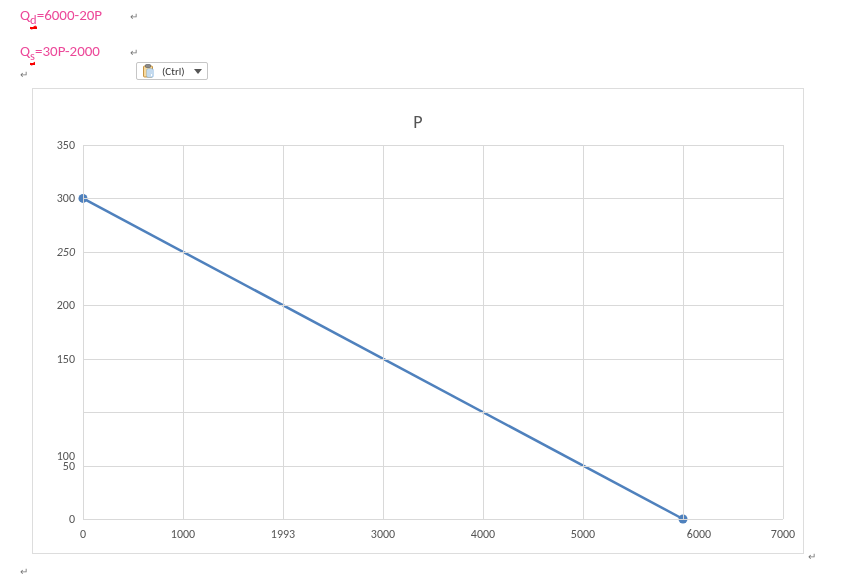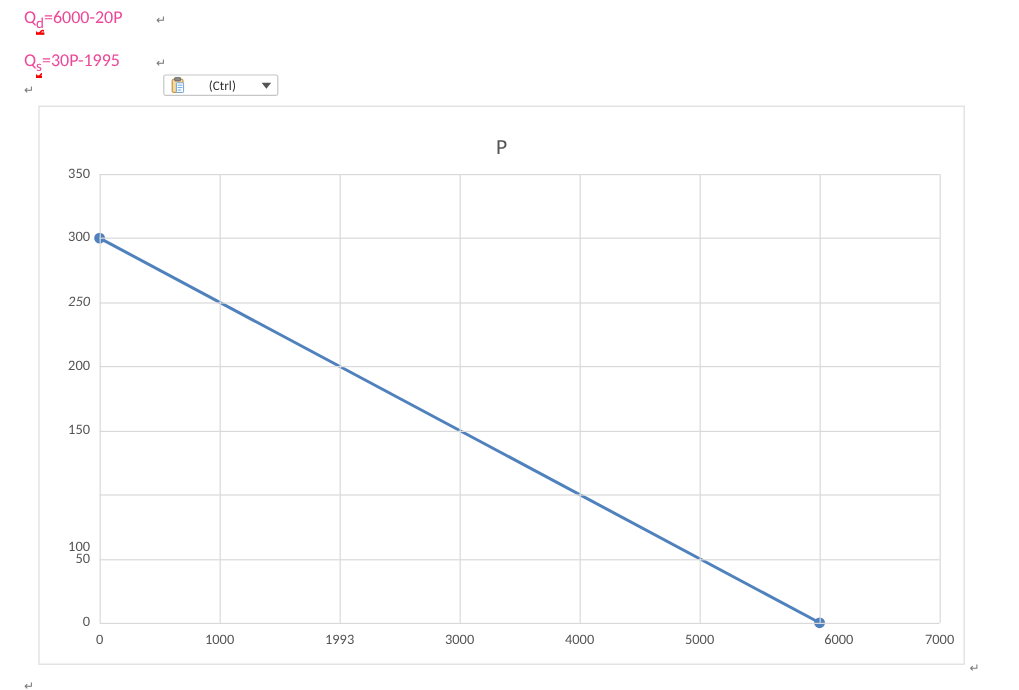--- a/index.html
+++ b/index.html
@@ -36,21 +36,21 @@
     border-bottom-style: wavy;
     text-decoration: red wavy underline;
     text-decoration-skip-ink: none;
   }
   .paste-pill {
     position: absolute;
     left: 136px;
     top: 62px;
     display: flex;
     align-items: center;
-    gap: 20px;
+    gap: 8px;
     background: #fff;
     border: 1px solid #c6c6c6;
     border-radius: 2px;
     padding: 1px 5px;
     font-size: 11px;
     color: #333;
     height: 18px;
   }
   .paste-icon {
     display: inline-block;
@@ -123,21 +123,21 @@
 </style>
 </head>
 <body>
 
 <div class="doc-text eq1">
   <span>Q</span><sub><span class="squiggle">d</span></sub><span>=6000-20P</span>
 </div>
 <span class="ret-symbol ret1">↵</span>
 
 <div class="doc-text eq2">
-  <span>Q</span><sub><span class="squiggle">s</span></sub><span>=30P-1995</span>
+  <span>Q</span><sub><span class="squiggle">s</span></sub><span>=30P-2000</span>
 </div>
 <span class="ret-symbol ret2">↵</span>
 
 <span class="ret-symbol ret3">↵</span>
 
 <div class="paste-pill">
   <span class="paste-icon">
     <svg viewBox="0 0 12 14" width="12" height="14">
       <rect x="1.5" y="2" width="9" height="11" rx="1" fill="#f6d99f" stroke="#b97e1f" stroke-width="0.8"></rect>
       <rect x="3.5" y="0.5" width="5" height="3" rx="0.8" fill="#8a8a8a" stroke="#555" stroke-width="0.6"></rect>

